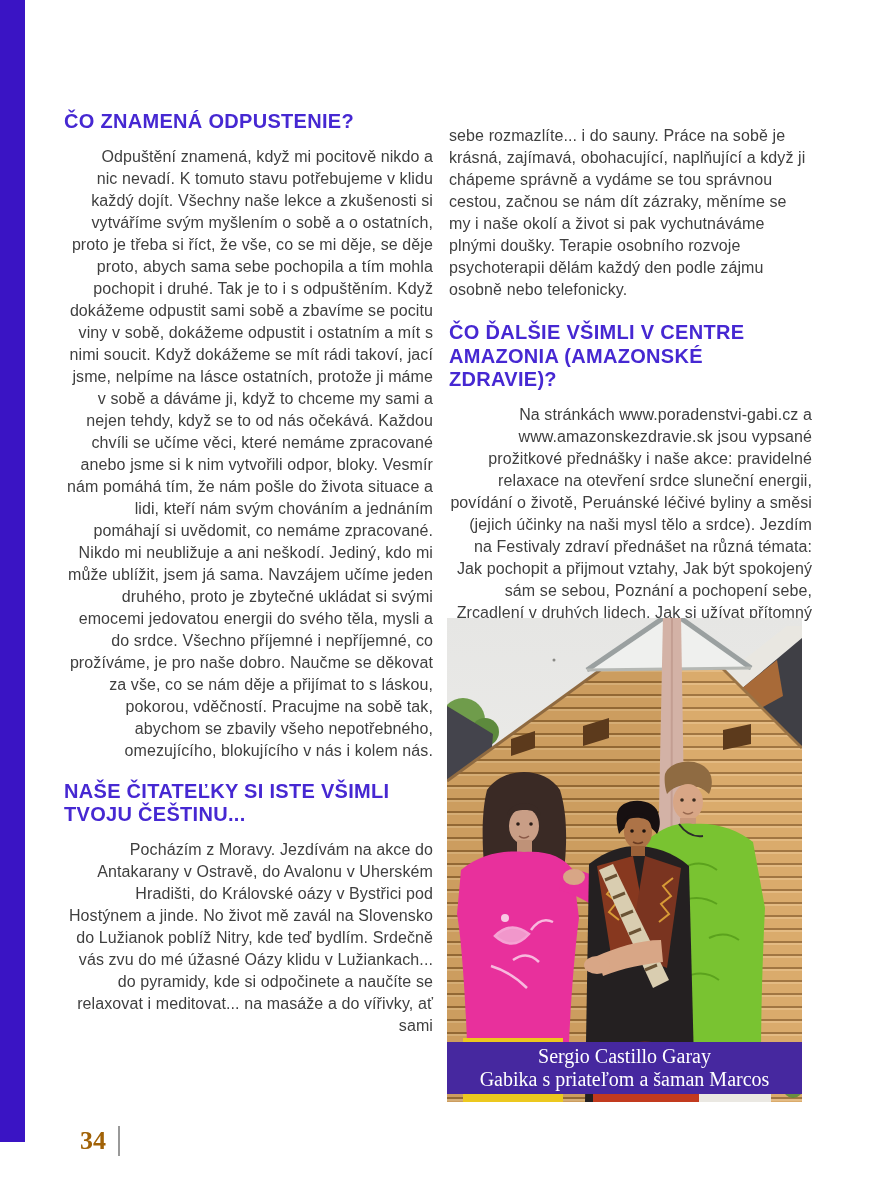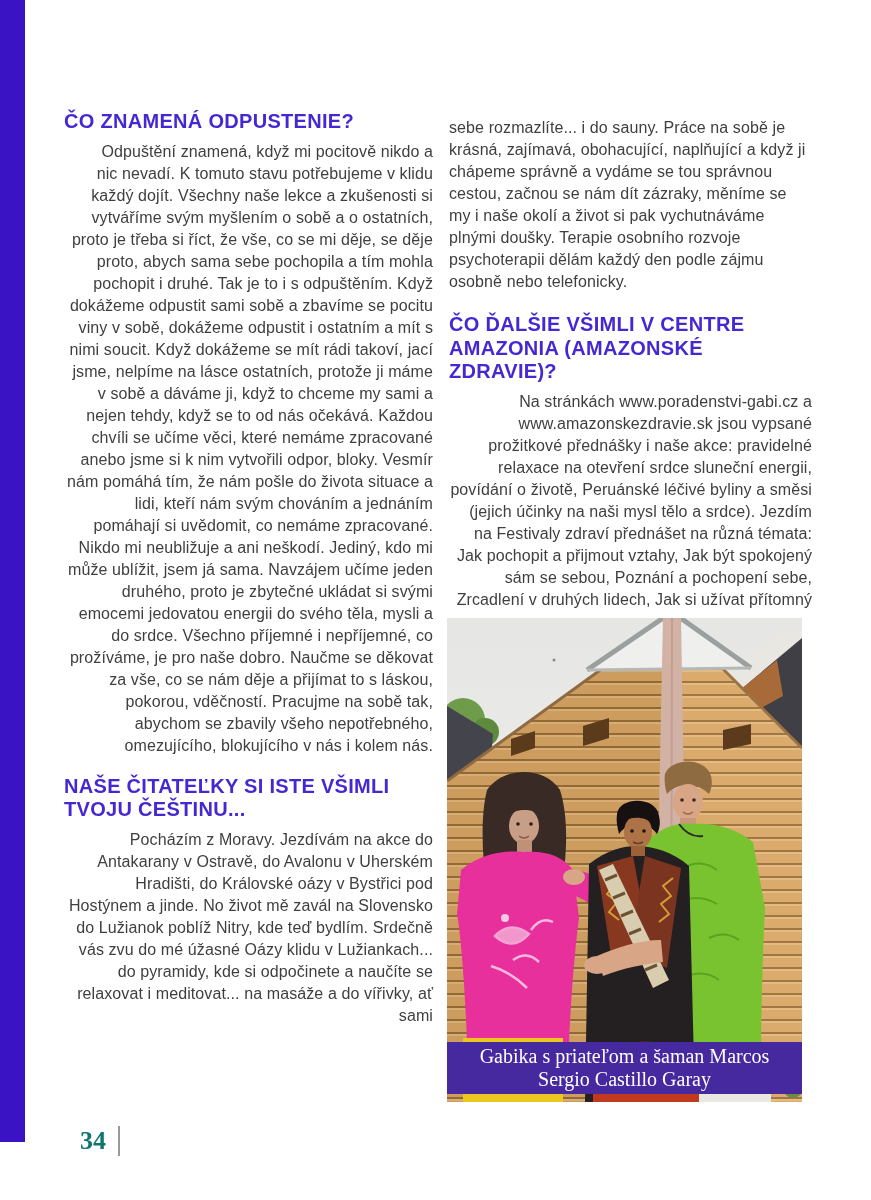--- a/index.html
+++ b/index.html
@@ -16,35 +16,35 @@
     font-family:"Liberation Sans",sans-serif;overflow:hidden;margin:0 auto;padding-left:44px;
   }
   .leftbar{position:absolute;left:0;top:0;width:25px;height:1142px;background:var(--left-bar);}
   .col{position:absolute;color:var(--body-text);font-size:16px;line-height:22px;letter-spacing:0.1px;}
   .col-left{left:64px;top:110px;width:369px;}
   .col-right{left:449px;top:113px;width:363px;}
   .col h2{
     font-size:20px;line-height:23.5px;font-weight:bold;letter-spacing:0.3px;
     color:var(--accent-heading);margin:0 0 7px 0;
   }
-  .col p{margin:4px 0 18px 0;}
+  .col p{margin:12px 0 18px 0;}
   .col p.indent{text-indent:22px;text-align:right;}
   .col p.cont{margin-bottom:20px;}
 
   .photo{position:absolute;left:447px;top:618px;width:355px;height:484px;margin:0;}
   .photo svg{display:block;width:355px;height:484px;}
   .caption{
     position:absolute;left:0;top:424px;width:100%;height:52px;box-sizing:border-box;
     background:var(--caption-band);color:#fff;text-align:center;
     font-family:"Liberation Serif",serif;font-size:20px;line-height:23px;padding-top:3px;
   }
   .caption span{display:block;}
 
   .footer{position:absolute;left:80px;top:1126px;display:flex;align-items:center;}
-  .pagenum{font-family:"Liberation Serif",serif;font-size:26px;font-weight:bold;color:#0f766e;}
+  .pagenum{font-family:"Liberation Serif",serif;font-size:26px;font-weight:bold;color:#a16207;}
   .fdivider{width:2px;height:30px;background:#999;margin:0 15px 0 12px;}
   .rubric{font-family:"Liberation Serif",serif;font-size:19px;letter-spacing:3.2px;color:var(--footer-text);}
 </style>
 </head>
 <body>
 
 <div class="page">
 
   <div class="leftbar"></div>
 
@@ -175,22 +175,22 @@
         <ellipse cx="127" cy="259" rx="11" ry="8"></ellipse>
       </g>
 
       <g fill="#5e8a3c" opacity="0.9">
         <circle cx="346" cy="470" r="10"></circle>
         <circle cx="353" cy="458" r="8"></circle>
       </g>
     </svg>
 
     <figcaption class="caption">
+      <span>Sergio Castillo Garay</span>
       <span>Gabika s priateľom a šaman Marcos</span>
-      <span>Sergio Castillo Garay</span>
     </figcaption>
   </figure>
 
   <div class="footer">
     <span class="pagenum">34</span>
     <span class="fdivider"></span>
   </div>
 
 </div>
 

